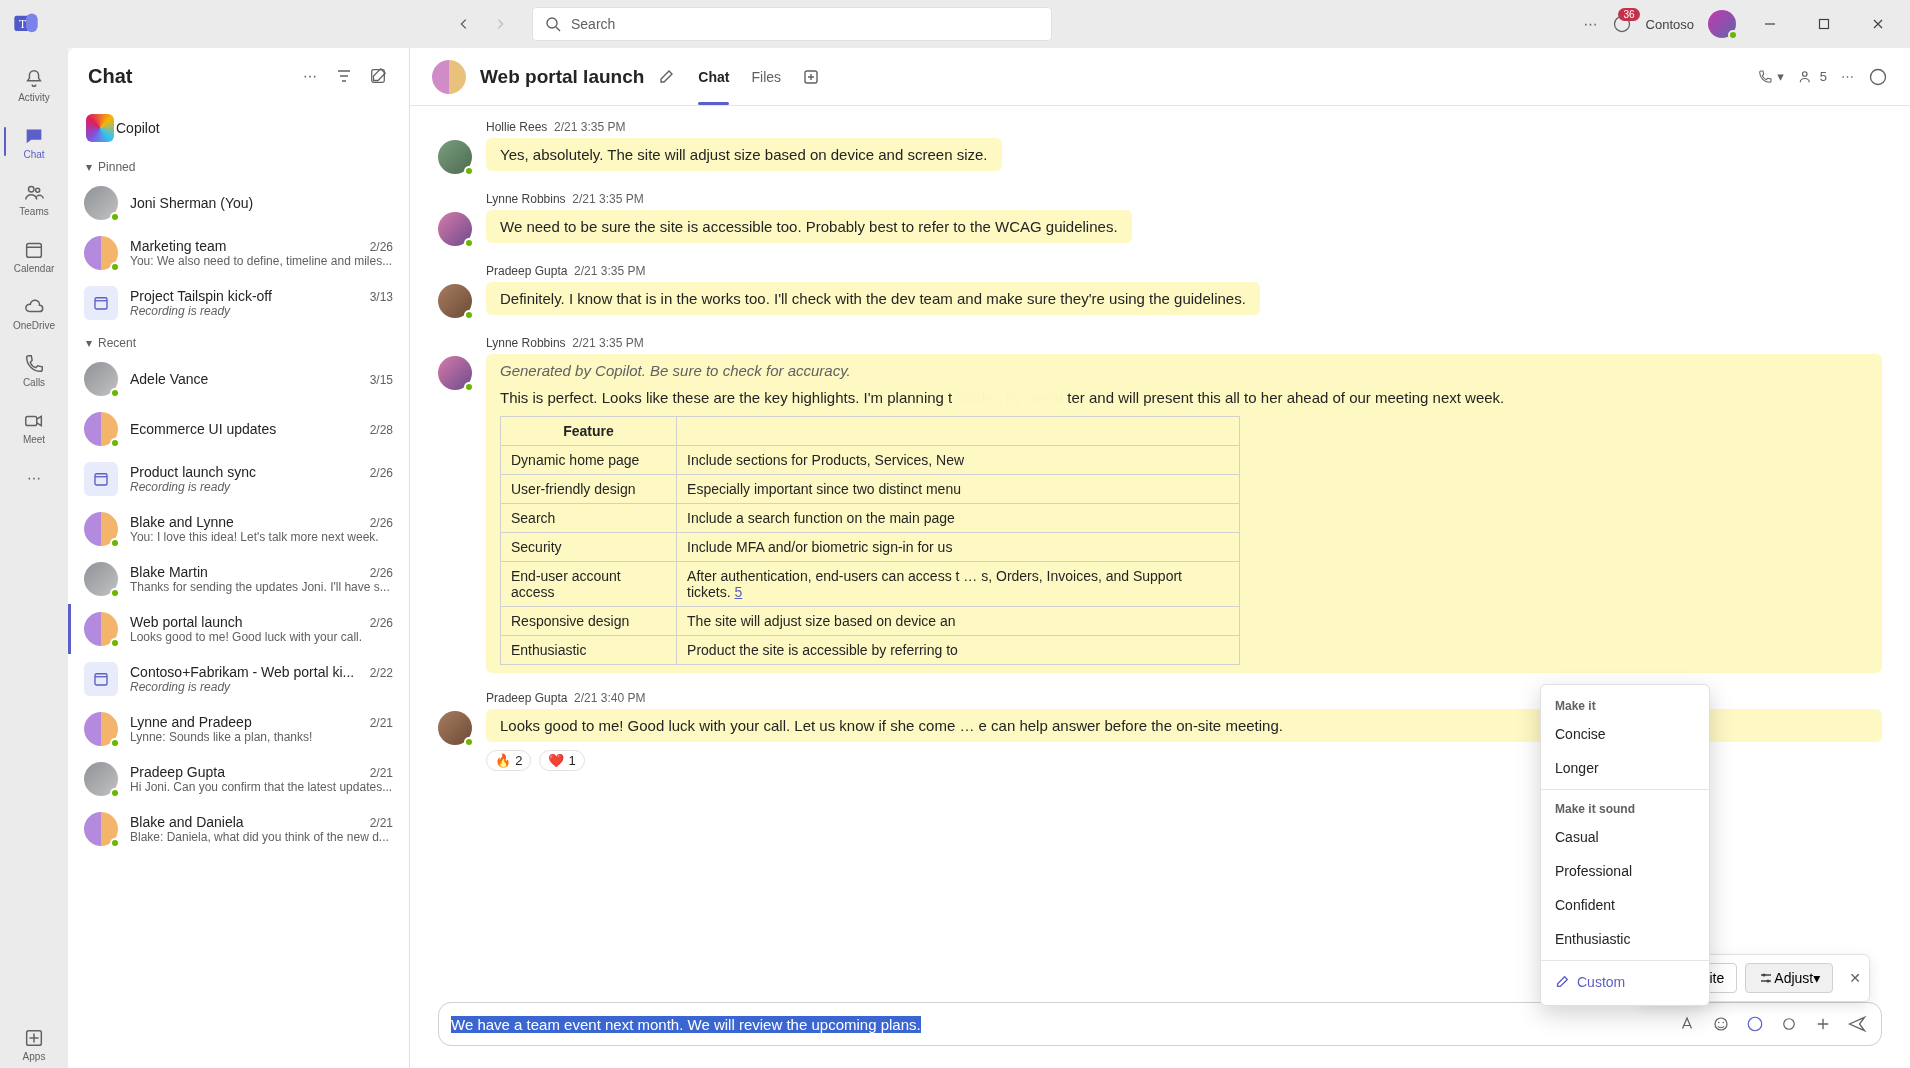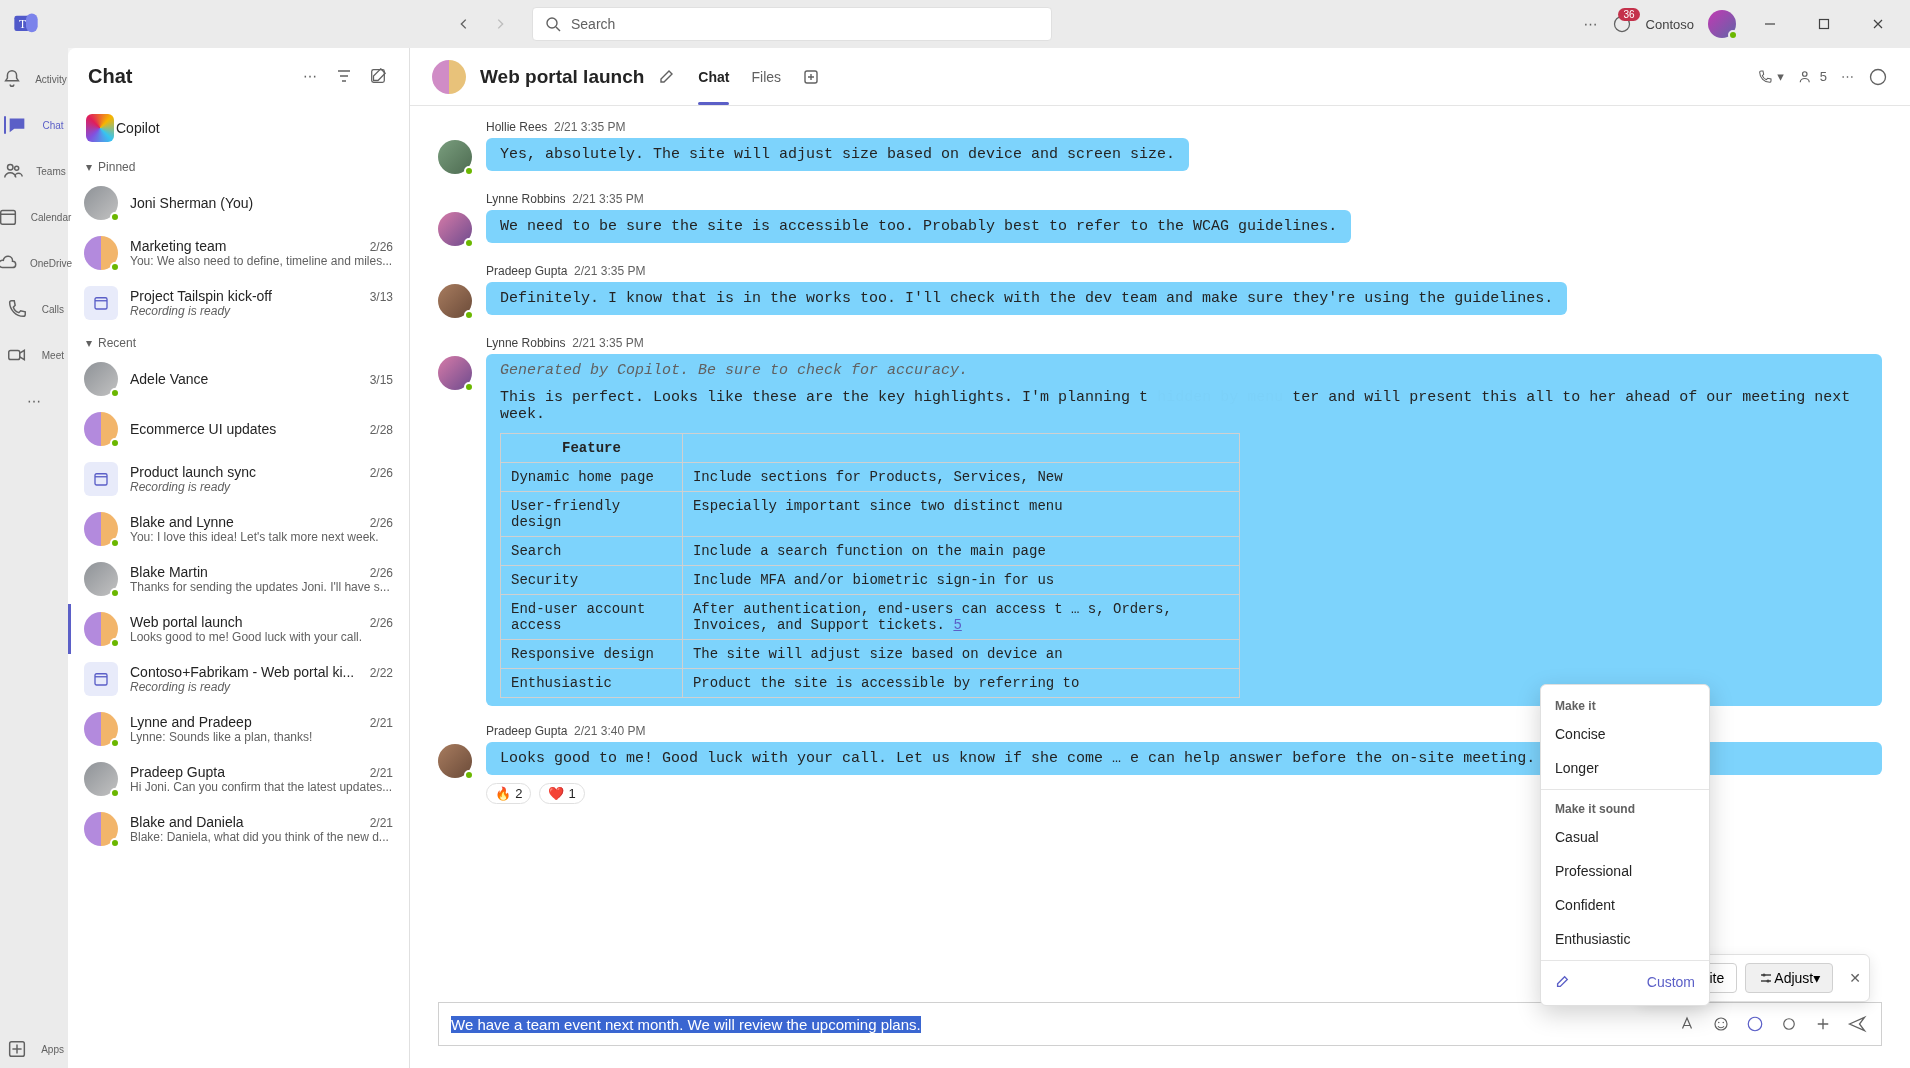--- a/index.html
+++ b/index.html
@@ -27,21 +27,21 @@
   .org { font-size:13px; color:#424242; }
   .avatar-sm { width:28px; height:28px; border-radius:50%; background:linear-gradient(135deg,#c239b3,#6264a7); position:relative; }
   .presence { position:absolute; bottom:-2px; right:-2px; width:10px; height:10px; border-radius:50%; background:#6bb700; border:2px solid #ebebeb; }
   .win-btn { width:40px; height:32px; display:flex;align-items:center;justify-content:center; cursor:pointer;}
 
   
   .main-row { flex:1; display:flex; min-height:0; }
 
   
   .rail { width:68px; background:#ebebeb; display:flex; flex-direction:column; align-items:center; padding-top:12px; gap:8px; }
-  .rail-item { width:60px; display:flex; align-items:center; gap:12px; padding:6px 0; cursor:pointer; color:#616161; position:relative; border-radius:4px;justify-content:center; }
+  .rail-item { width:60px; display:flex; flex-direction:column; align-items:center; gap:0; padding:6px 0; cursor:pointer; color:#616161; position:relative; border-radius:4px; }
   .rail-item.selected { color:#5b5fc7; }
   .rail-item.selected::before { content:""; position:absolute; left:0; top:10px; bottom:10px; width:2px; background:#5b5fc7; border-radius:2px; }
   .rail-label { font-size:10px; }
   .rail-ic { width:26px; height:26px; display:flex;align-items:center;justify-content:center; }
   .rail-spacer { flex:1; }
 
   
   .chatlist { width:342px; background:#fff; border-right:1px solid #e0e0e0; display:flex; flex-direction:column; min-height:0; border-top-left-radius:8px; }
   .chatlist-header { height:56px; display:flex; align-items:center; padding:0 18px 0 20px; gap:8px; }
   .chatlist-header h1 { font-size:20px; font-weight:700; flex:1; }
@@ -73,43 +73,43 @@
   .conv-tab.active::after { content:""; position:absolute; bottom:0; left:0; right:0; height:3px; background:#5b5fc7; border-radius:2px; }
   .conv-tools { margin-left:auto; display:flex; gap:14px; align-items:center; color:#616161; }
   .tool-ic { cursor:pointer; display:flex; align-items:center; gap:4px; font-size:13px; }
 
   .conv-body { flex:1; overflow-y:auto; padding:14px 28px 0 28px; }
   .msg { display:flex; gap:14px; margin-bottom:18px; }
   .msg-av { width:34px; height:34px; border-radius:50%; flex:none; position:relative; margin-top:20px; }
   .msg-col { flex:1; min-width:0; }
   .msg-meta { font-size:12px; color:#616161; margin-bottom:4px; }
   .msg-meta .name { color:#424242; }
-  .bubble { display:inline-block; background:#7dd3fc; border-radius:6px; padding:8px 14px; max-width:100%; font-size:15px; color:#242424;font-family:Liberation Mono, monospace; }
+  .bubble { display:inline-block; background:#fef9c3; border-radius:6px; padding:8px 14px; max-width:100%; font-size:15px; color:#242424; }
   .bubble.wide { display:block; }
   .copilot-note { font-style:italic; color:#616161; margin-bottom:10px; }
   .feat-table { border-collapse:collapse; margin-top:10px; width:740px; font-size:14px; }
   .feat-table th, .feat-table td { border:1px solid #d0d0d0; padding:6px 10px; text-align:left; vertical-align:top; }
   .feat-table th { font-weight:600; text-align:center; }
   .reactions { margin-top:8px; display:flex; gap:8px; }
   .react { background:#fff; border:1px solid #e0e0e0; border-radius:14px; padding:2px 8px; font-size:13px; display:flex; align-items:center; gap:4px; }
 
   
   .compose-wrap { padding:8px 28px 22px; position:relative; }
   .rewrite-bar { position:absolute; right:40px; top:-40px; background:#fff; border:1px solid #e0e0e0; border-radius:6px; box-shadow:0 4px 14px rgba(0,0,0,.1); padding:8px; display:flex; gap:8px; align-items:center; }
   .rewrite-btn { display:flex; align-items:center; padding:6px 12px; border:1px solid #d0d0d0; border-radius:4px; background:#fff; font-size:14px; cursor:pointer; }
   .rewrite-btn.adjust { background:#f0f0f0; }
   .close-x { margin-left:8px; cursor:pointer; color:#616161; }
 
   .adjust-menu { position:absolute; right:200px; bottom:62px; width:170px; background:#fff; border:1px solid #e0e0e0; border-radius:6px; box-shadow:0 8px 24px rgba(0,0,0,.18); padding:6px 0; z-index:50; }
   .menu-hdr { font-size:12px; font-weight:600; color:#616161; padding:8px 14px 4px; }
   .menu-item { font-size:14px; padding:9px 14px; cursor:pointer; display:flex; align-items:center; gap:8px; }
-  .menu-item.custom { color:#5b5fc7;justify-content:space-between; }
+  .menu-item.custom { color:#5b5fc7; }
   .menu-sep { height:1px; background:#e5e5e5; margin:4px 0; }
 
-  .compose { border:1px solid #d0d0d0; border-radius:0; min-height:44px; display:flex; align-items:center; padding:6px 12px; gap:10px; }
+  .compose { border:1px solid #d0d0d0; border-radius:13px; min-height:44px; display:flex; align-items:center; padding:6px 12px; gap:10px; }
   .compose-text { flex:1; font-size:15px; }
   .compose-text .sel { background:#3a66d1; color:#fff; }
   .compose-ic { color:#616161; cursor:pointer; width:24px; height:24px; display:flex;align-items:center;justify-content:center; }
   .cursor-ptr { position:absolute; right:210px; bottom:76px; font-size:16px; transform:rotate(-10deg); pointer-events:none; }
 
   svg { display:block; }
   a.tbl-link{ color:#5b5fc7; text-decoration:underline; }
 </style>
 </head>
 <body>

